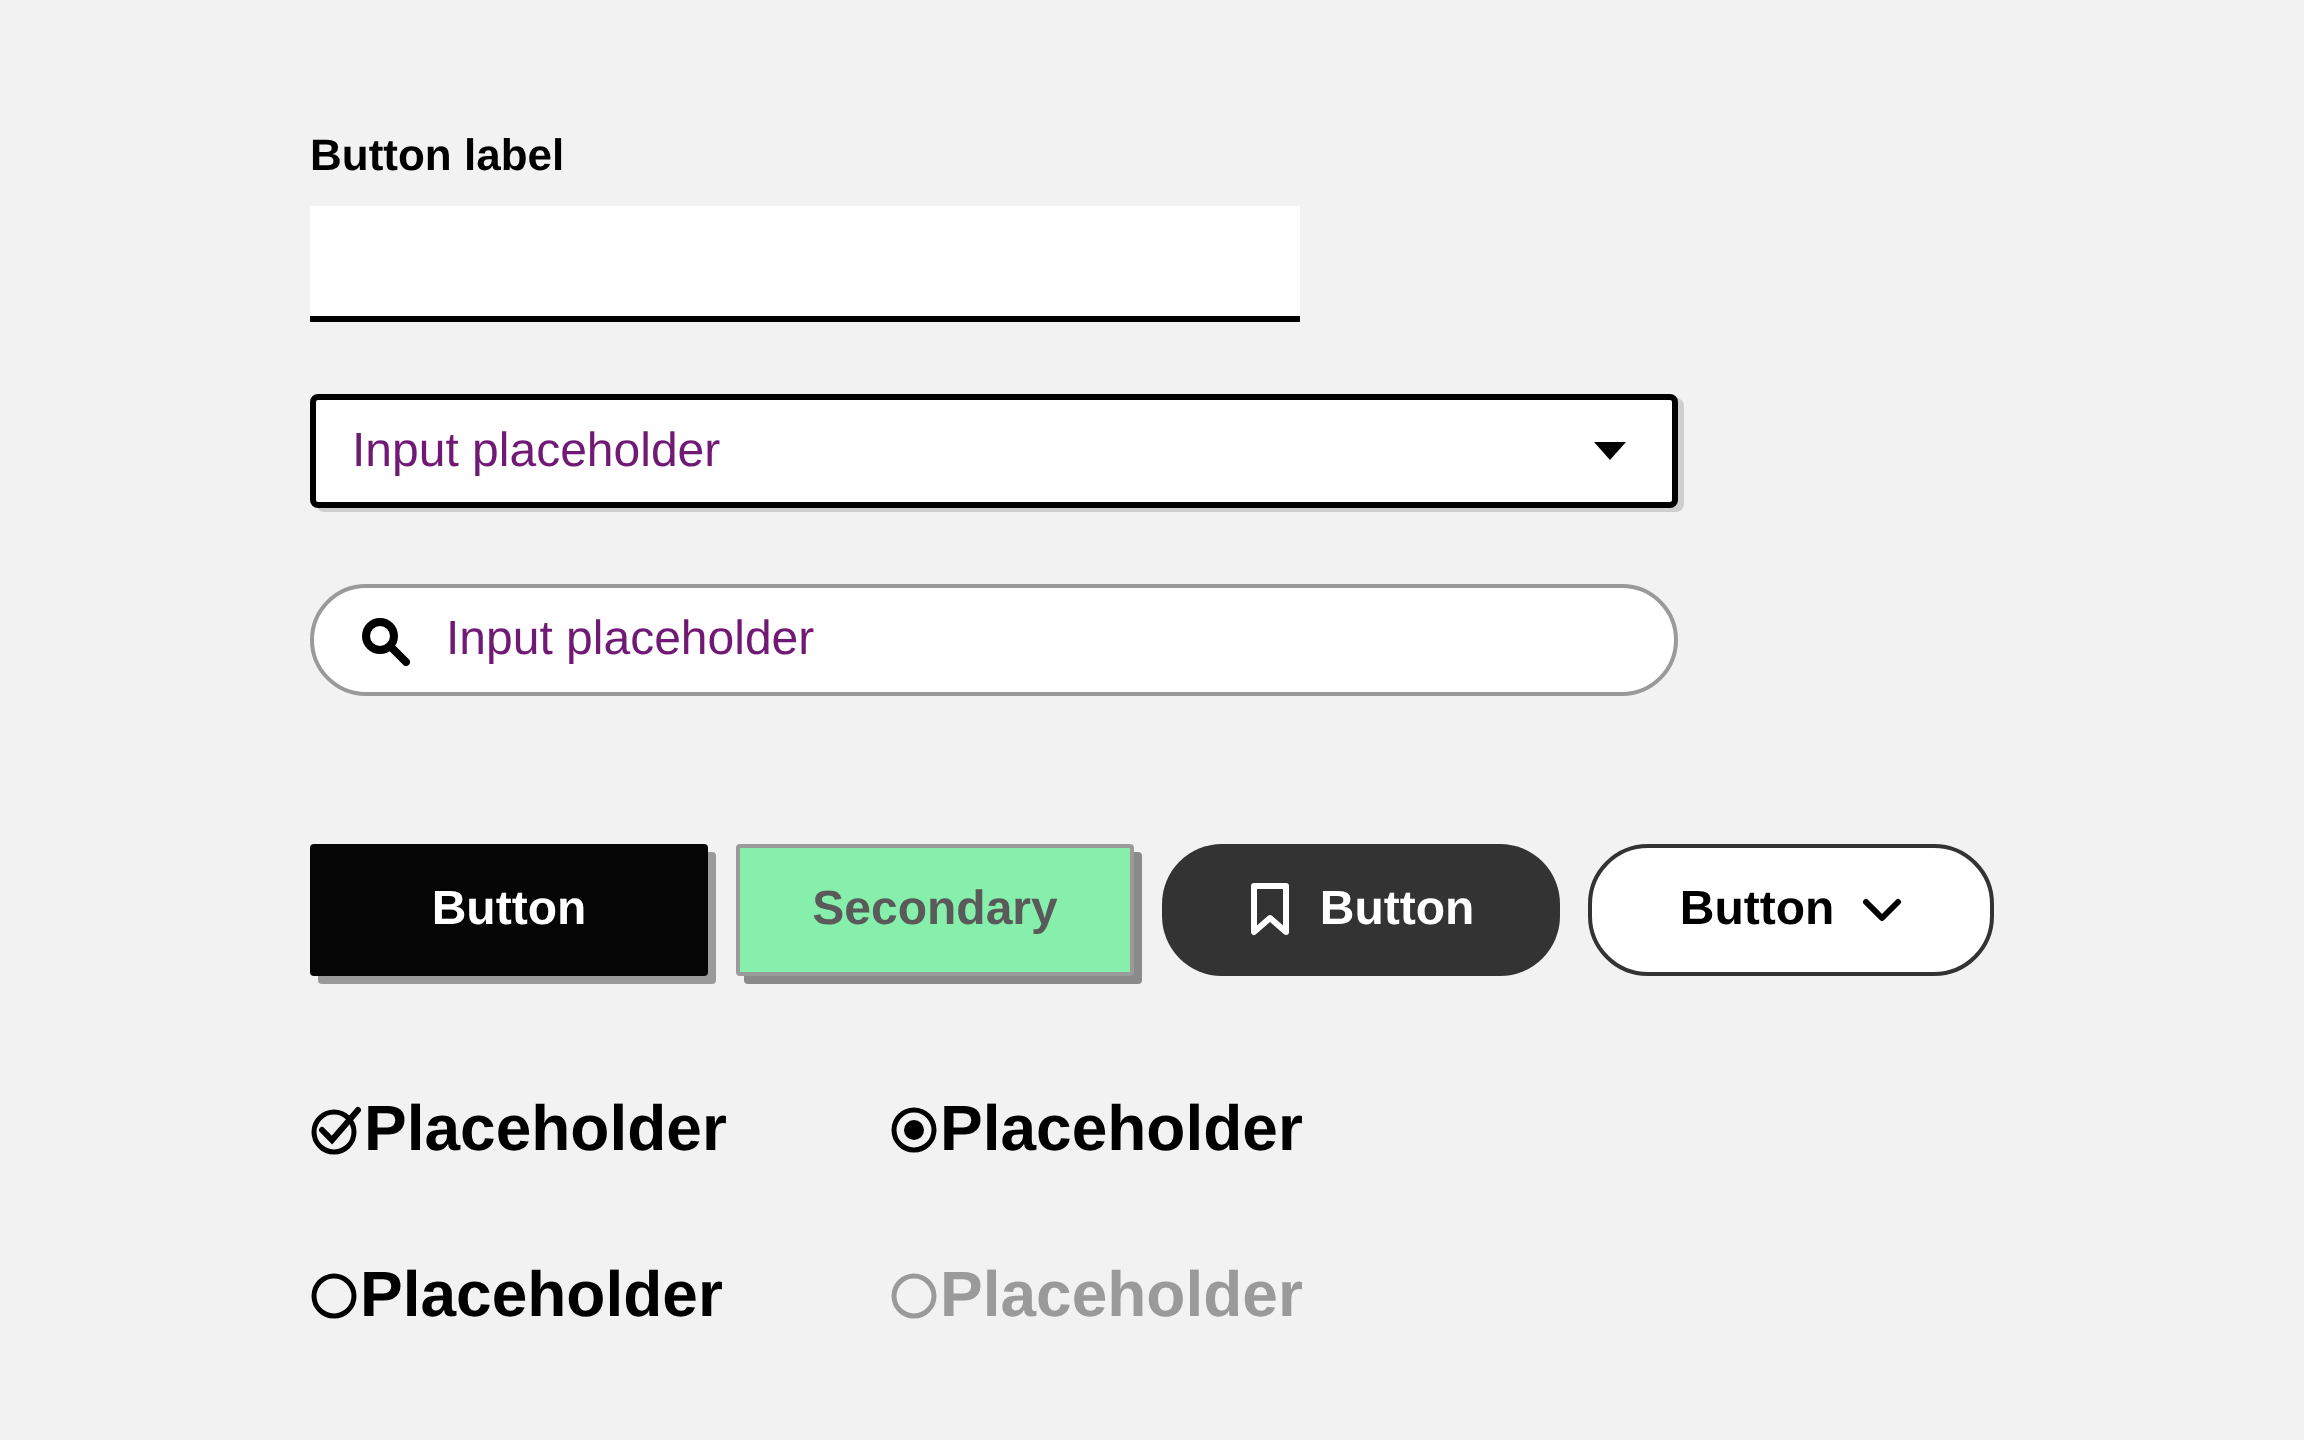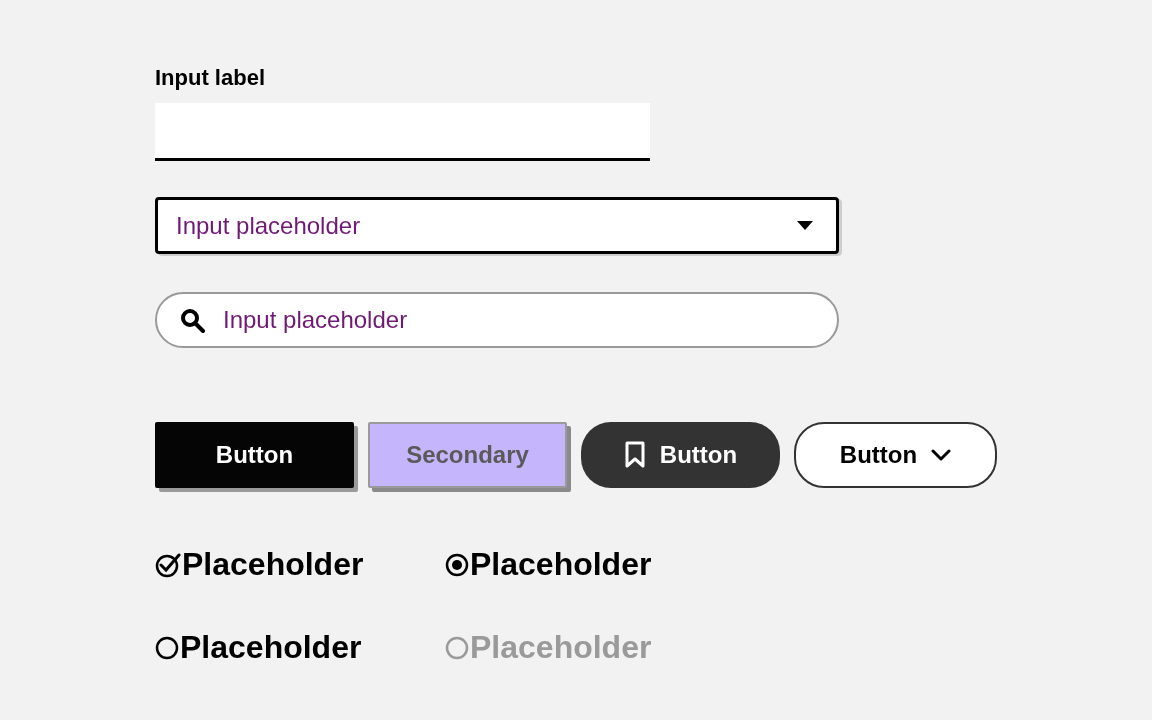--- a/index.html
+++ b/index.html
@@ -72,21 +72,21 @@
   .btn-primary {
     width: 200px;
     background: #050505;
     color: #fff;
     border: none;
     border-radius: 2px;
     box-shadow: 4px 4px 0 #9a9a9a;
   }
   .btn-secondary {
     width: 200px;
-    background: #c4b5fd;
+    background: #86efac;
     color: #5a5a5a;
     border: 2px solid #9a9a9a;
     border-radius: 2px;
     box-shadow: 4px 4px 0 #8a8a8a;
   }
   .btn-icon {
     width: 200px;
     background: #333;
     color: #fff;
     border: none;
@@ -114,21 +114,21 @@
     color: #000;
   }
   .option.disabled { color: #9a9a9a; }
   svg { display: block; }
 </style>
 </head>
 <body>
 
 <div class="canvas">
 
-  <div class="label">Input label</div>
+  <div class="label">Button label</div>
   <input class="text-input" type="text" value="" style="">
 
   <div class="select-wrap">
     <span class="placeholder">Input placeholder</span>
     <span>
       <svg width="18" height="12" viewBox="0 0 18 12">
           <path d="M1 1 L9 10 L17 1 Z" fill="#000"></path>
         </svg>
     </span>
   </div>

